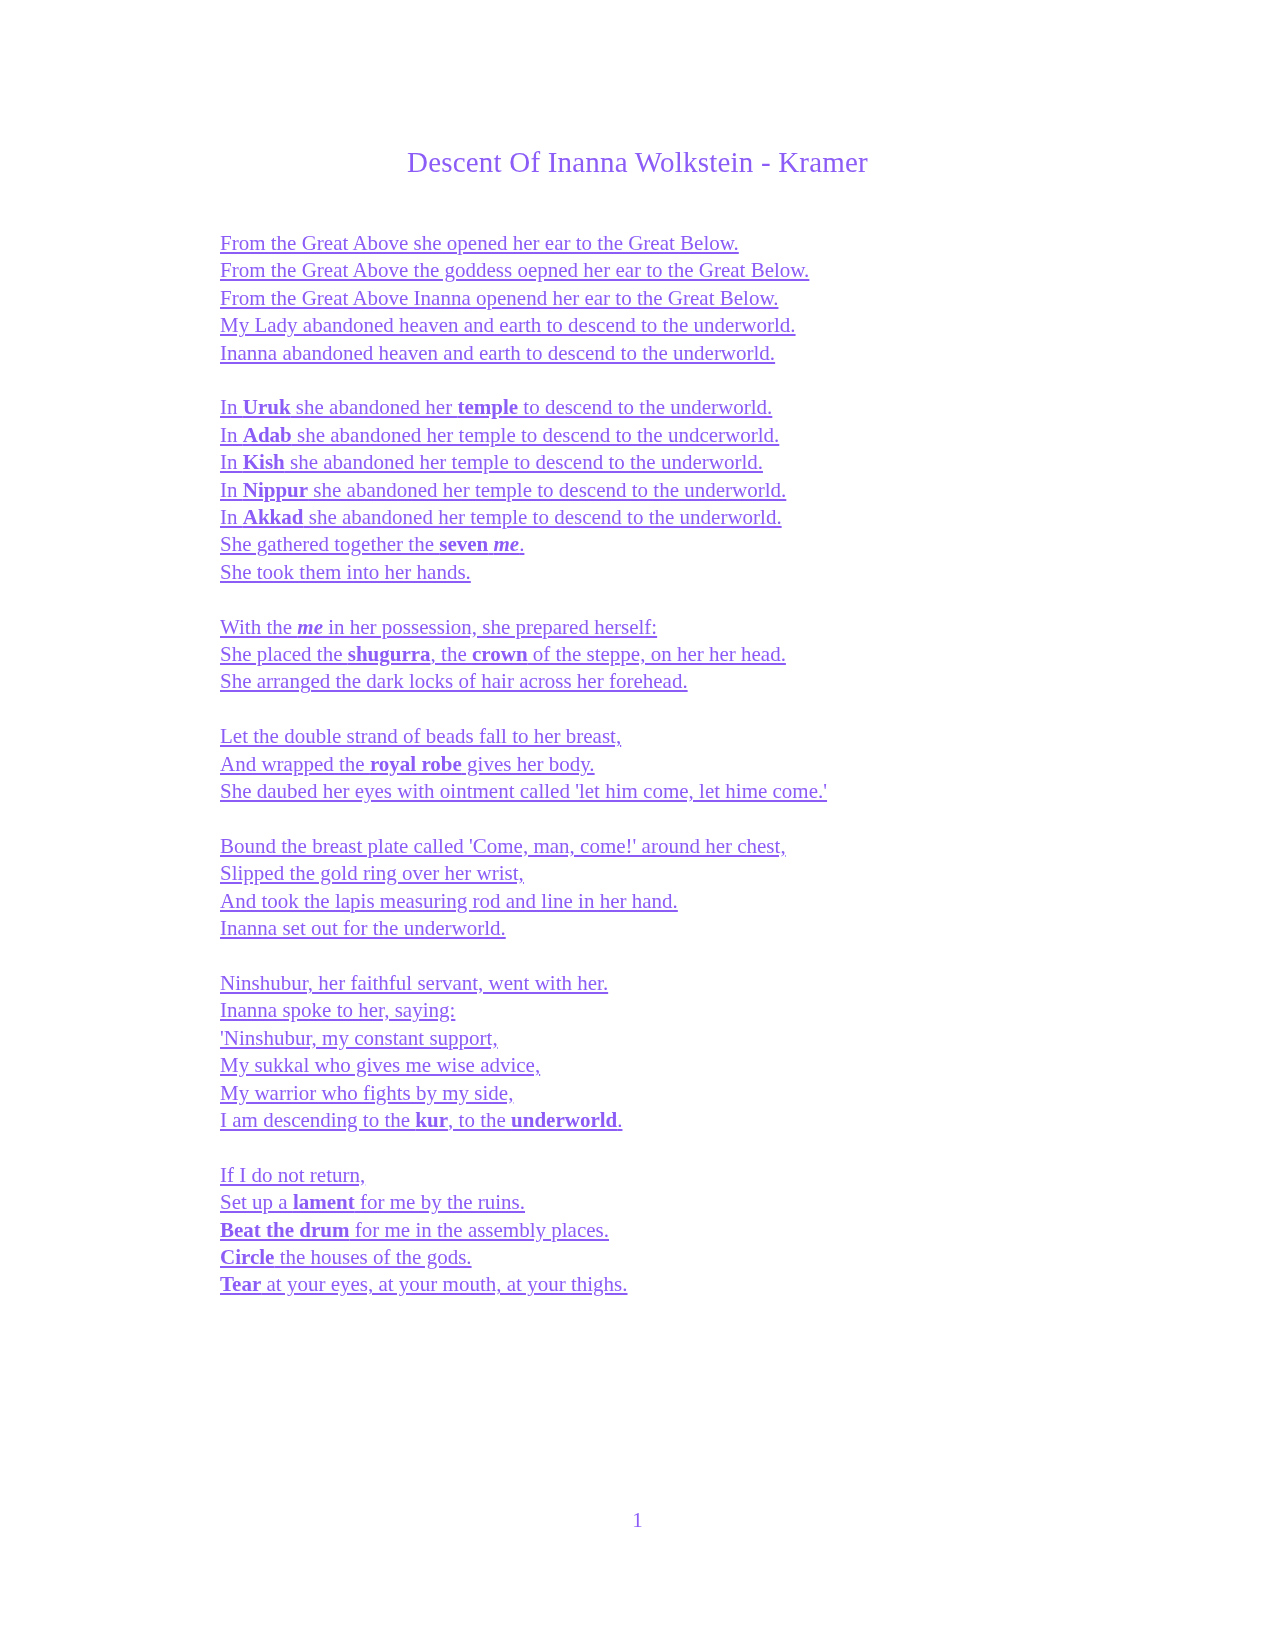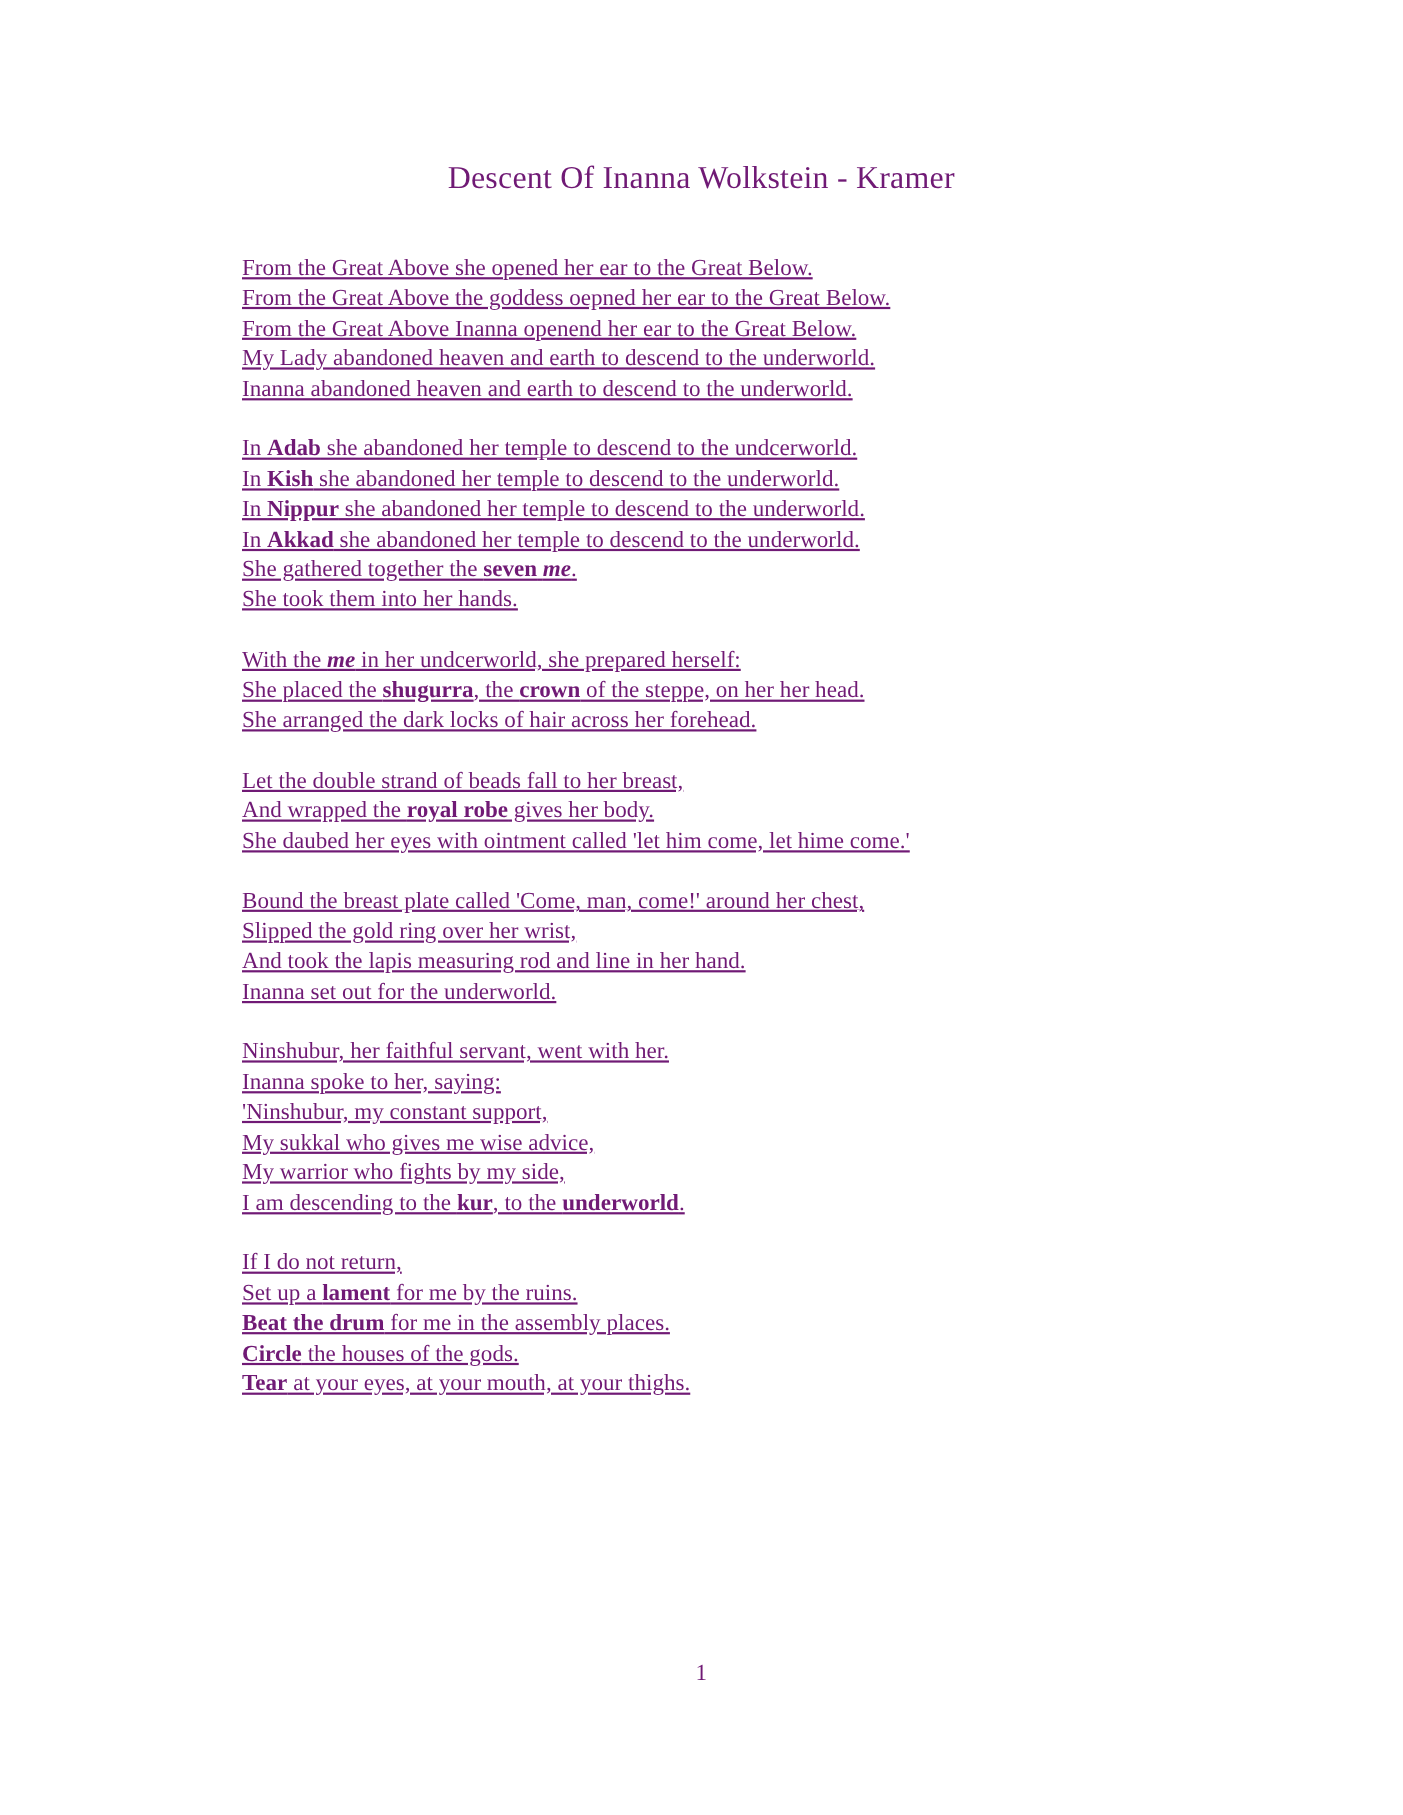--- a/index.html
+++ b/index.html
@@ -5,21 +5,21 @@
   html, body {
     margin: 0;
     padding: 0;
     background: #ffffff;
   }
   .page {
     position: relative;
     width: 1275px;
     height: 1650px;
     background: #ffffff;
-    color: #701a75;
+    color: #8b5cf6;
     font-family: "Liberation Serif", "DejaVu Serif", serif;
     overflow: hidden;
   }
   .title {
     position: absolute;
     top: 146px;
     left: 0;
     width: 100%;
     margin: 0;
     text-align: center;
@@ -60,29 +60,30 @@
   <h1 class="title">Descent Of Inanna Wolkstein - Kramer</h1>
   <div class="poem">
       <div class="stanza">
         <p class="line"><span>From the Great Above she opened her ear to the Great Below.</span></p>
         <p class="line"><span>From the Great Above the goddess oepned her ear to the Great Below.</span></p>
         <p class="line"><span>From the Great Above Inanna openend her ear to the Great Below.</span></p>
         <p class="line"><span>My Lady abandoned heaven and earth to descend to the underworld.</span></p>
         <p class="line"><span>Inanna abandoned heaven and earth to descend to the underworld.</span></p>
       </div>
       <div class="stanza">
+        <p class="line"><span>In </span><span class="b">Uruk</span><span> she abandoned her </span><span class="b">temple</span><span> to descend to the underworld.</span></p>
         <p class="line"><span>In </span><span class="b">Adab</span><span> she abandoned her temple to descend to the undcerworld.</span></p>
         <p class="line"><span>In </span><span class="b">Kish</span><span> she abandoned her temple to descend to the underworld.</span></p>
         <p class="line"><span>In </span><span class="b">Nippur</span><span> she abandoned her temple to descend to the underworld.</span></p>
         <p class="line"><span>In </span><span class="b">Akkad</span><span> she abandoned her temple to descend to the underworld.</span></p>
         <p class="line"><span>She gathered together the </span><span class="b">seven</span><span> </span><span class="b i">me</span><span>.</span></p>
         <p class="line"><span>She took them into her hands.</span></p>
       </div>
       <div class="stanza">
-        <p class="line"><span>With the </span><span class="b i">me</span><span> in her undcerworld, she prepared herself:</span></p>
+        <p class="line"><span>With the </span><span class="b i">me</span><span> in her possession, she prepared herself:</span></p>
         <p class="line"><span>She placed the </span><span class="b">shugurra</span><span>, the </span><span class="b">crown</span><span> of the steppe, on her her head.</span></p>
         <p class="line"><span>She arranged the dark locks of hair across her forehead.</span></p>
       </div>
       <div class="stanza">
         <p class="line"><span>Let the double strand of beads fall to her breast,</span></p>
         <p class="line"><span>And wrapped the </span><span class="b">royal robe</span><span> gives her body.</span></p>
         <p class="line"><span>She daubed her eyes with ointment called 'let him come, let hime come.'</span></p>
       </div>
       <div class="stanza">
         <p class="line"><span>Bound the breast plate called 'Come, man, come!' around her chest,</span></p>

